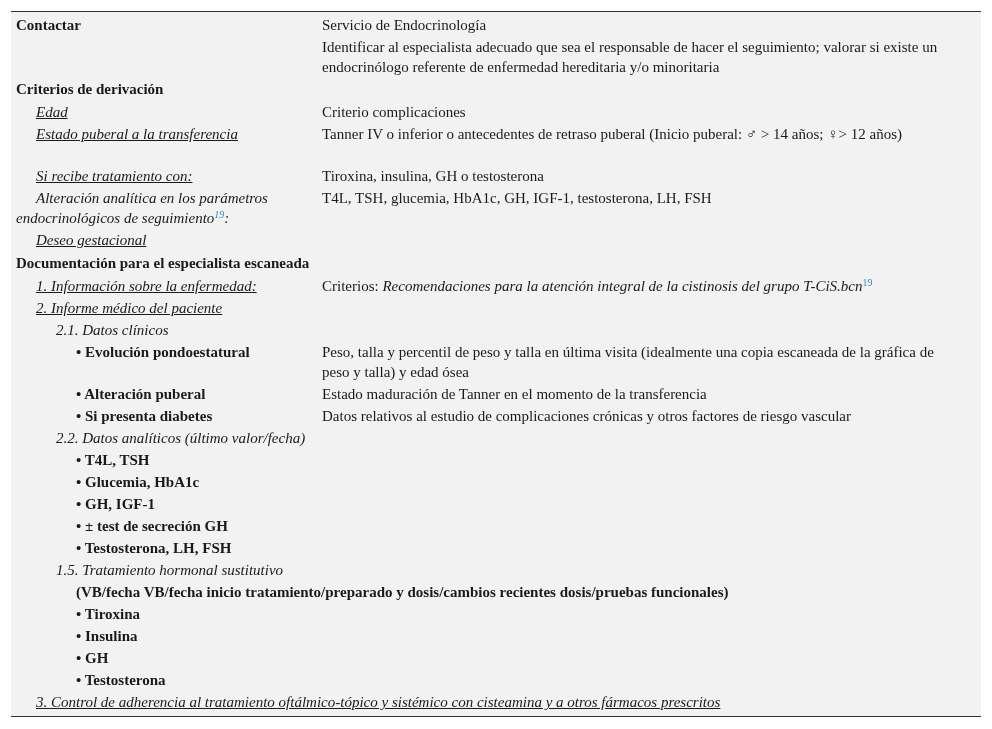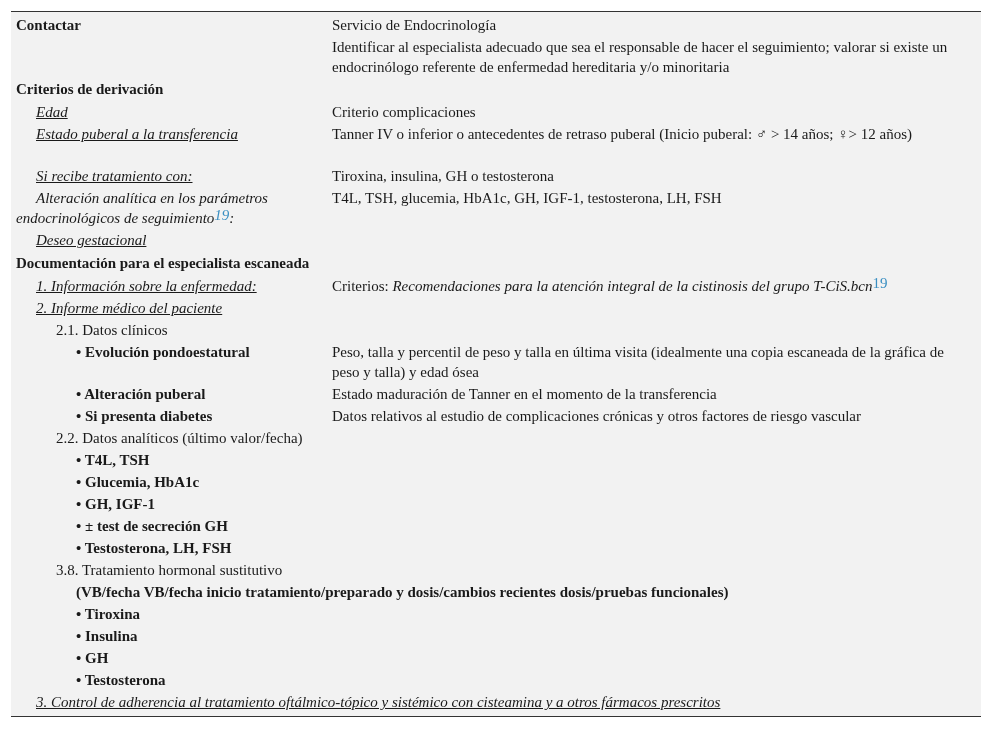--- a/index.html
+++ b/index.html
@@ -32,31 +32,31 @@
     width: 970px;
     line-height: 20px;
   }
   .c1 {
     position: absolute;
     left: 5px;
     width: 310px;
   }
   .c2 {
     position: absolute;
-    left: 321px;
+    left: 311px;
     width: 620px;
   }
   .b { font-weight: bold; }
   .i { font-style: italic; }
   .ind1 { padding-left: 20px; text-decoration: underline; }
-  .ind2 { padding-left: 40px; }
+  .ind2 { padding-left: 40px; font-style: italic; }
   .ind3 { padding-left: 60px; font-weight: bold; }
   sup.ref {
     color: #3a8fc2;
-    font-size: 15px;
+    font-size: 10px;
     vertical-align: top;
     position: relative;
     top: -3px;
   }
   .hanging { text-indent: 20px; }
 </style>
 </head>
 <body>
 
 <div class="table-wrap">
@@ -148,21 +148,21 @@
 
   <div class="row" style="top:504px">
     <div class="c1 ind3">• ± test de secreción GH</div>
   </div>
 
   <div class="row" style="top:526px">
     <div class="c1 ind3">• Testosterona, LH, FSH</div>
   </div>
 
   <div class="row" style="top:548px">
-    <div class="c1 ind2" style="width:400px">3.8. Tratamiento hormonal sustitutivo</div>
+    <div class="c1 ind2" style="width:400px">1.5. Tratamiento hormonal sustitutivo</div>
   </div>
 
   <div class="row" style="top:570px">
     <div class="c1 ind3" style="width:900px">(VB/fecha VB/fecha inicio tratamiento/preparado y dosis/cambios recientes dosis/pruebas funcionales)</div>
   </div>
 
   <div class="row" style="top:592px">
     <div class="c1 ind3">• Tiroxina</div>
   </div>
 

